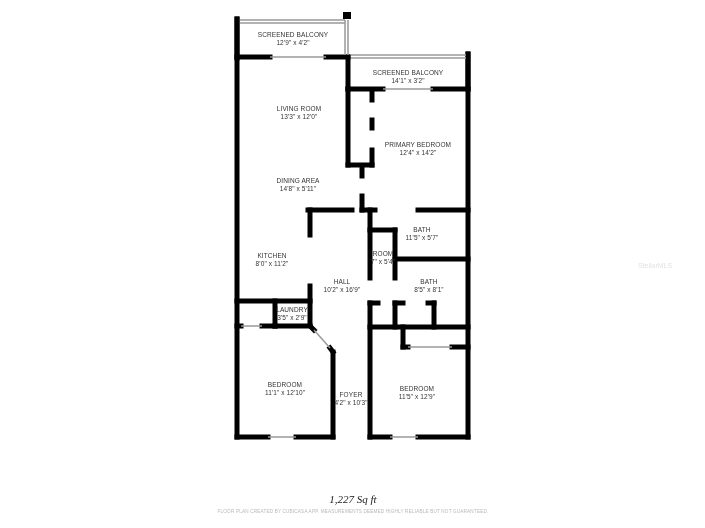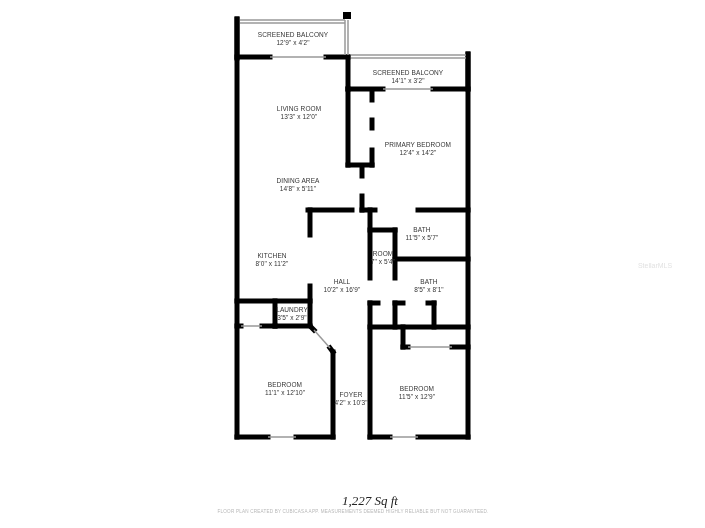--- a/index.html
+++ b/index.html
@@ -1,21 +1,21 @@
 <!DOCTYPE html>
 <html><head>
 <meta charset="utf-8">
 <style>
   html, body { margin:0; padding:0; background:#ffffff; }
   body { width:705px; height:528px; position:relative; overflow:hidden; font-family:"Liberation Sans", sans-serif; }
   #plan { position:absolute; left:0; top:0; }
   .lbl { position:absolute; text-align:center; color:#333; font-size:6.5px; line-height:8px; white-space:nowrap; transform:translateX(-50%); letter-spacing:0.1px; }
   .lbl .n { display:block; text-transform:uppercase; }
   .lbl .d { display:block; }
-  #sqft { position:absolute; left:370px; top:493px; transform:translateX(-50%); font-family:"Liberation Serif", serif; font-style:italic; font-size:13px; color:#222; white-space:nowrap; }
+  #sqft { position:absolute; left:353px; top:493px; transform:translateX(-50%); font-family:"Liberation Serif", serif; font-style:italic; font-size:11px; color:#222; white-space:nowrap; }
   #disclaimer { position:absolute; left:353px; top:509px; transform:translateX(-50%); font-size:4.6px; color:#b8b8b8; white-space:nowrap; letter-spacing:0.2px; }
   #watermark { position:absolute; left:655px; top:262px; transform:translateX(-50%); font-size:7px; color:#e2e2e2; white-space:nowrap; }
 </style>
 </head>
 <body>
 
 <svg id="plan" width="705" height="528" viewBox="0 0 705 528">
   <g fill="none" stroke="#000" stroke-width="5" stroke-linecap="square">
 
     <line x1="237" y1="19" x2="237" y2="437"></line>

